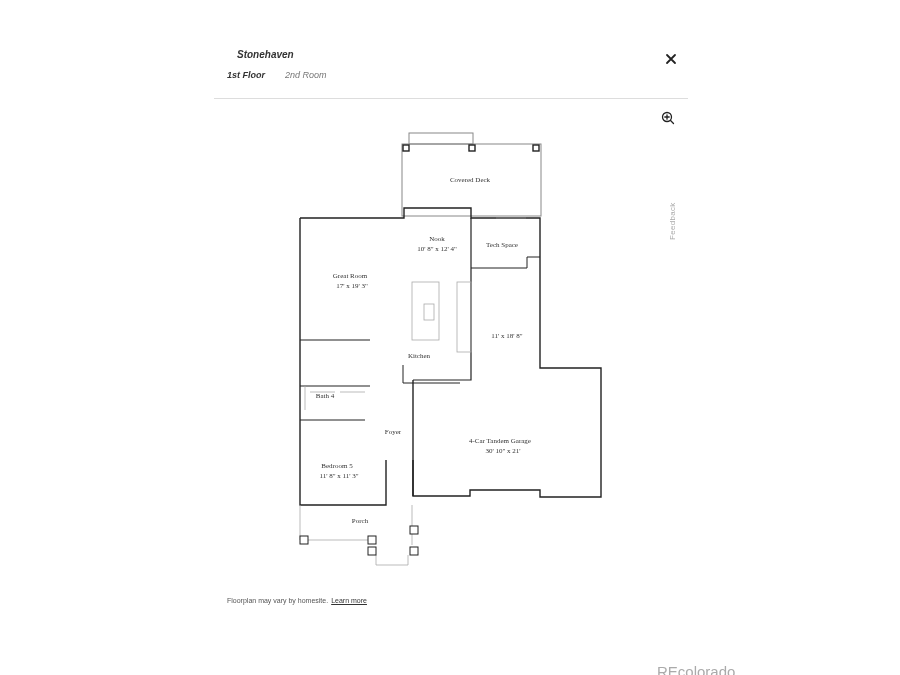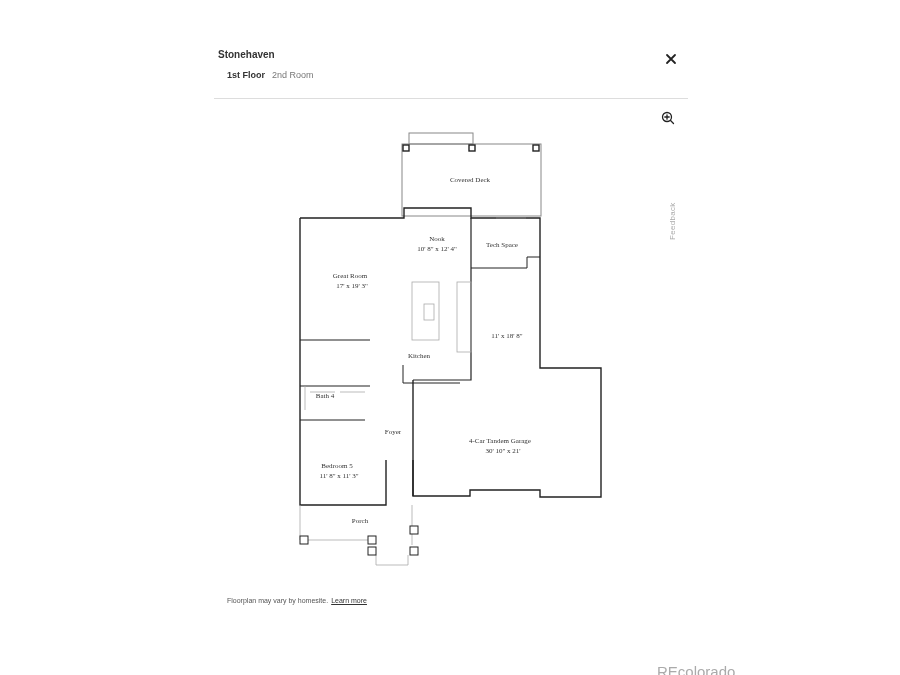--- a/index.html
+++ b/index.html
@@ -1,18 +1,18 @@
 <!DOCTYPE html>
 <html><head>
 <meta charset="utf-8">
 <style>
   html,body{margin:0;padding:0;background:#fff;}
   body{width:900px;height:675px;position:relative;overflow:hidden;font-family:"Liberation Sans",sans-serif;color:#222;}
-  .title{position:absolute;left:218px;top:49px;font-size:10px;font-weight:bold;color:#333;}
-  .tabs{position:absolute;left:227px;top:70px;display:flex;gap:7px;font-size:9px;}
+  .title{position:absolute;left:237px;top:49px;font-size:10px;font-weight:bold;color:#333;font-style:italic;}
+  .tabs{position:absolute;left:227px;top:70px;display:flex;gap:20px;font-size:9px;font-style:italic;}
   .tab{cursor:pointer;color:#777;}
   .tab.active{color:#333;font-weight:bold;}
   .close{position:absolute;left:664px;top:52px;width:14px;height:14px;cursor:pointer;}
   .divider{position:absolute;left:214px;top:98px;width:474px;height:1px;background:#ddd;}
   .zoom-btn{position:absolute;left:661px;top:111px;width:14px;height:14px;cursor:pointer;}
   .feedback{position:absolute;left:668px;top:240px;transform:rotate(-90deg);transform-origin:left top;font-size:8px;color:#aaa;cursor:pointer;letter-spacing:.3px;}
   .plan{position:absolute;left:0;top:0;width:900px;height:675px;}
   .plan text{font-family:"Liberation Serif",serif;font-size:7px;fill:#333;}
   .footer{position:absolute;left:227px;top:597px;font-size:7px;color:#555;}
   .footer a{color:#333;text-decoration:underline;cursor:pointer;margin-left:3px;}

